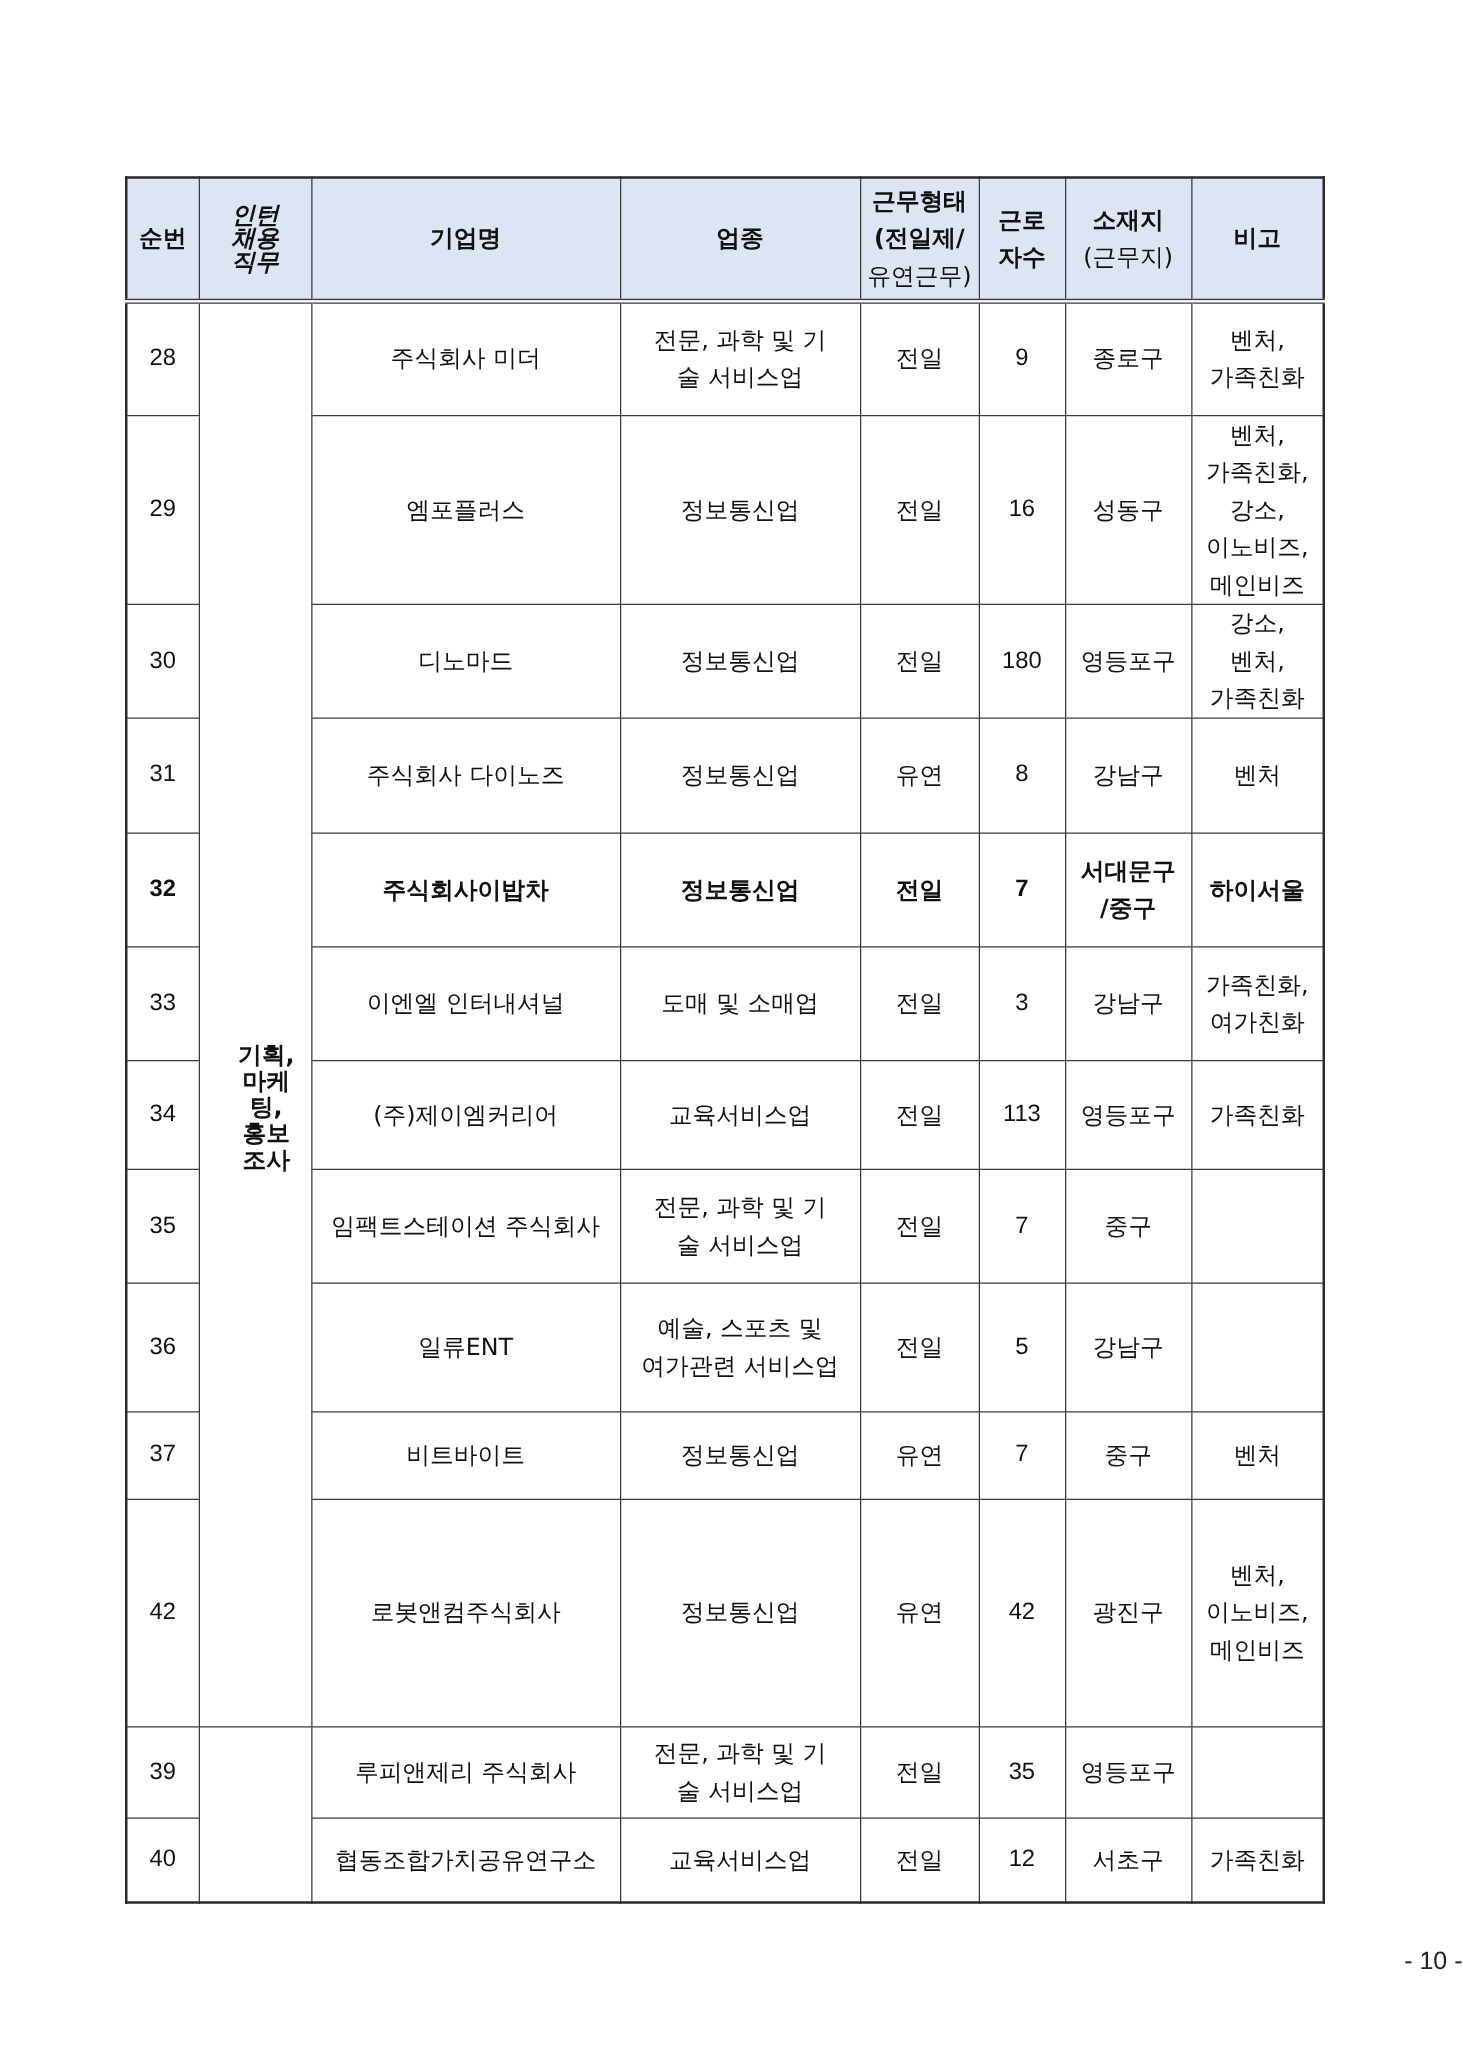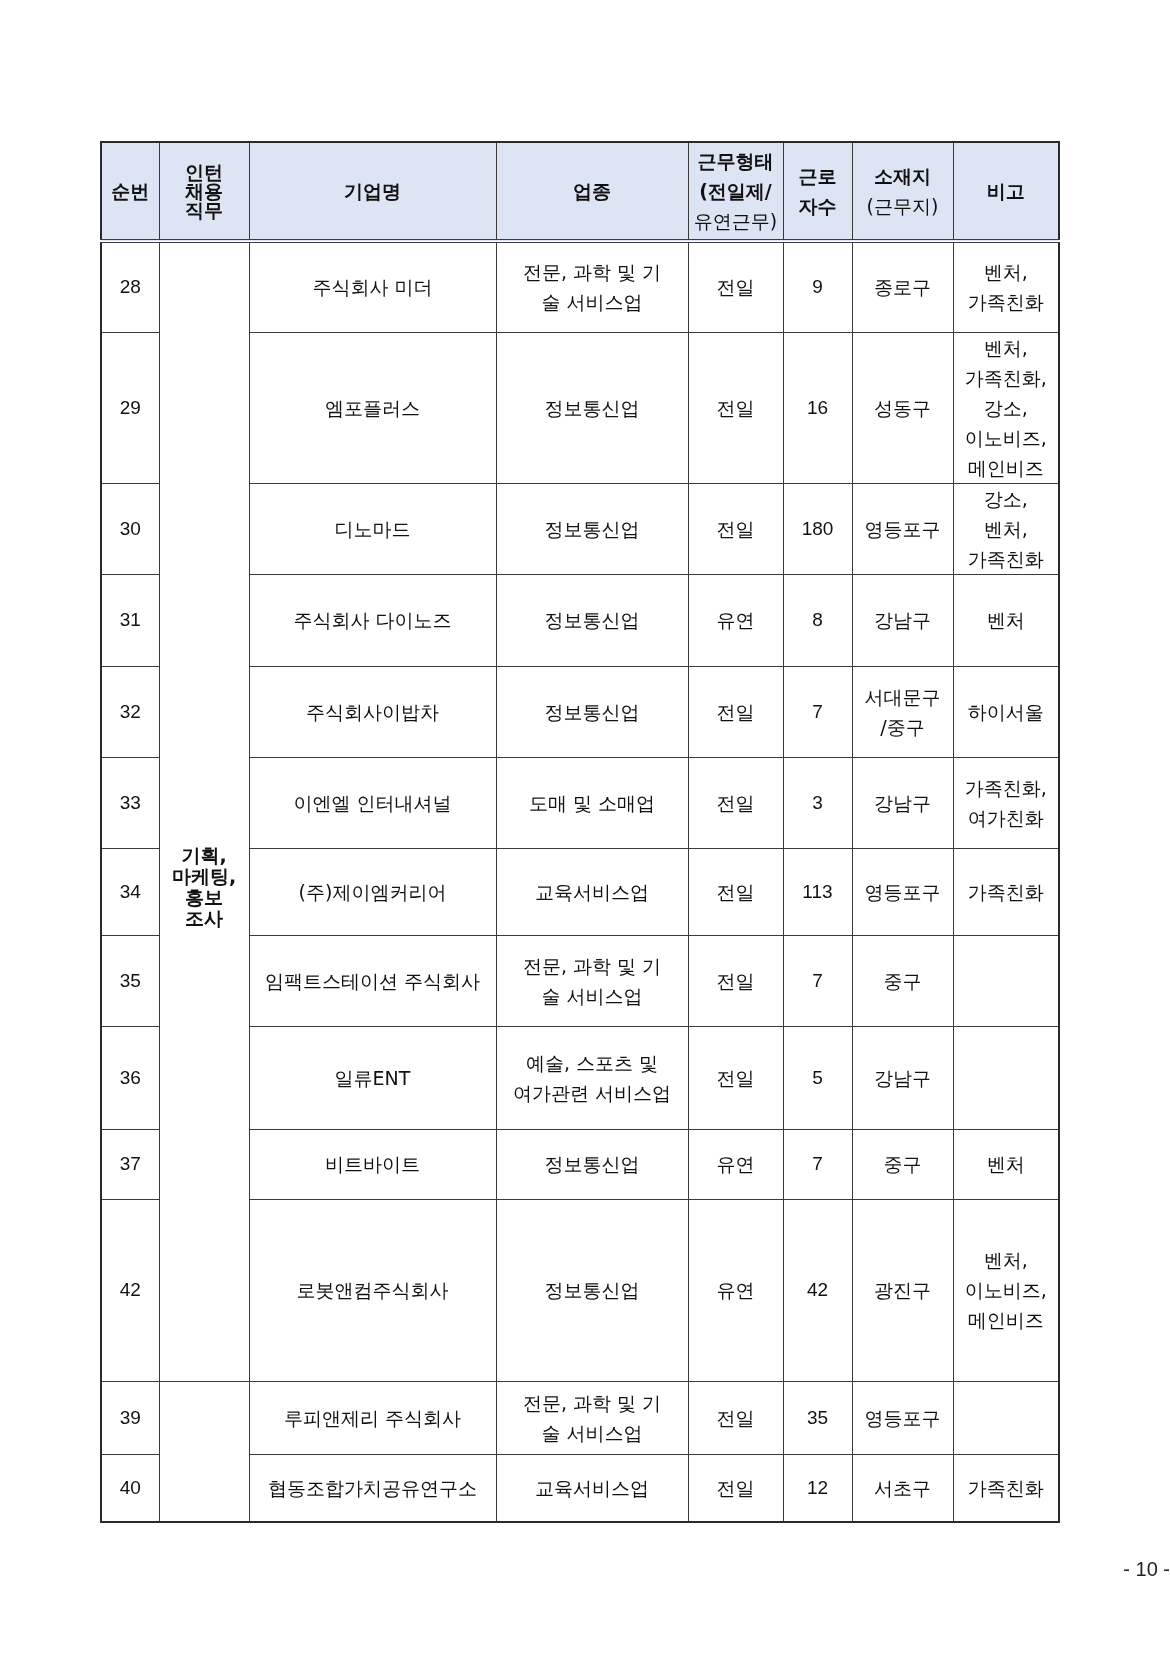--- a/index.html
+++ b/index.html
@@ -5,21 +5,21 @@
   html, body { margin: 0; padding: 0; background: #ffffff; }
   body { width: 1170px; height: 1654px; position: relative; overflow: hidden;
          font-family: "DejaVu Sans", "Liberation Sans", sans-serif; color: #111; }
   table.grid { position: absolute; left: 100px; top: 141px; width: 958px;
                border-collapse: collapse; table-layout: fixed; }
   table.grid td, table.grid th { border: 1px solid #3a3a3a; text-align: center;
                vertical-align: middle; padding: 0 4px; font-size: 19px; line-height: 30px; }
   table.grid { border: 2px solid #2a2a2a; }
   table.grid thead th { background: #dde4f3; font-weight: bold; font-size: 19px; line-height: 30px;
                border-bottom: 4px double #3a3a3a; }
-  .tight { line-height: 19px !important; }
+  .tight { line-height: 19px !important; font-style: italic; }
   .cat { font-weight: bold; font-size: 22px; line-height: 21px !important; }
   .multiline span { display: block; }
   .num { font-family: "Liberation Sans", sans-serif; font-size: 19px; }
   .footer { position: absolute; top: 1558px; left: 0; width: 1170px; text-align: right;
             font-size: 20px; font-family: "Liberation Sans", sans-serif; color: #222; }
 </style>
 </head>
 <body>
 
 <table class="grid">
@@ -55,21 +55,21 @@
       <th class="multiline">
         <span>소재지</span>
         <span style="font-weight:normal">(근무지)</span>
       </th>
       <th>비고</th>
     </tr>
   </thead>
   <tbody id="tbody">
       <tr style="height: 91px; margin-left: 32px;">
         <td class="num">28</td>
-        <td class="cat multiline" rowspan="11" style="padding-top: 150px;">
+        <td class="cat multiline" rowspan="11" style="padding-top: 150px; padding-left: 22px;">
           <span>기획,</span>
           <span>마케팅,</span>
           <span>홍보</span>
           <span>조사</span>
         </td>
         <td>주식회사 미더</td>
         <td class="multiline">
           <span>전문, 과학 및 기</span>
           <span>술 서비스업</span>
         </td>
@@ -127,21 +127,21 @@
         </td>
         <td>유연</td>
         <td class="num">8</td>
         <td class="multiline">
           <span>강남구</span>
         </td>
         <td class="multiline">
           <span>벤처</span>
         </td>
       </tr>
-      <tr style="height: 91px;">
+      <tr style="height: 91px; font-weight: bold;">
         <td class="num">32</td>
         <td>주식회사이밥차</td>
         <td class="multiline">
           <span>정보통신업</span>
         </td>
         <td>전일</td>
         <td class="num">7</td>
         <td class="multiline">
           <span>서대문구</span>
           <span>/중구</span>

